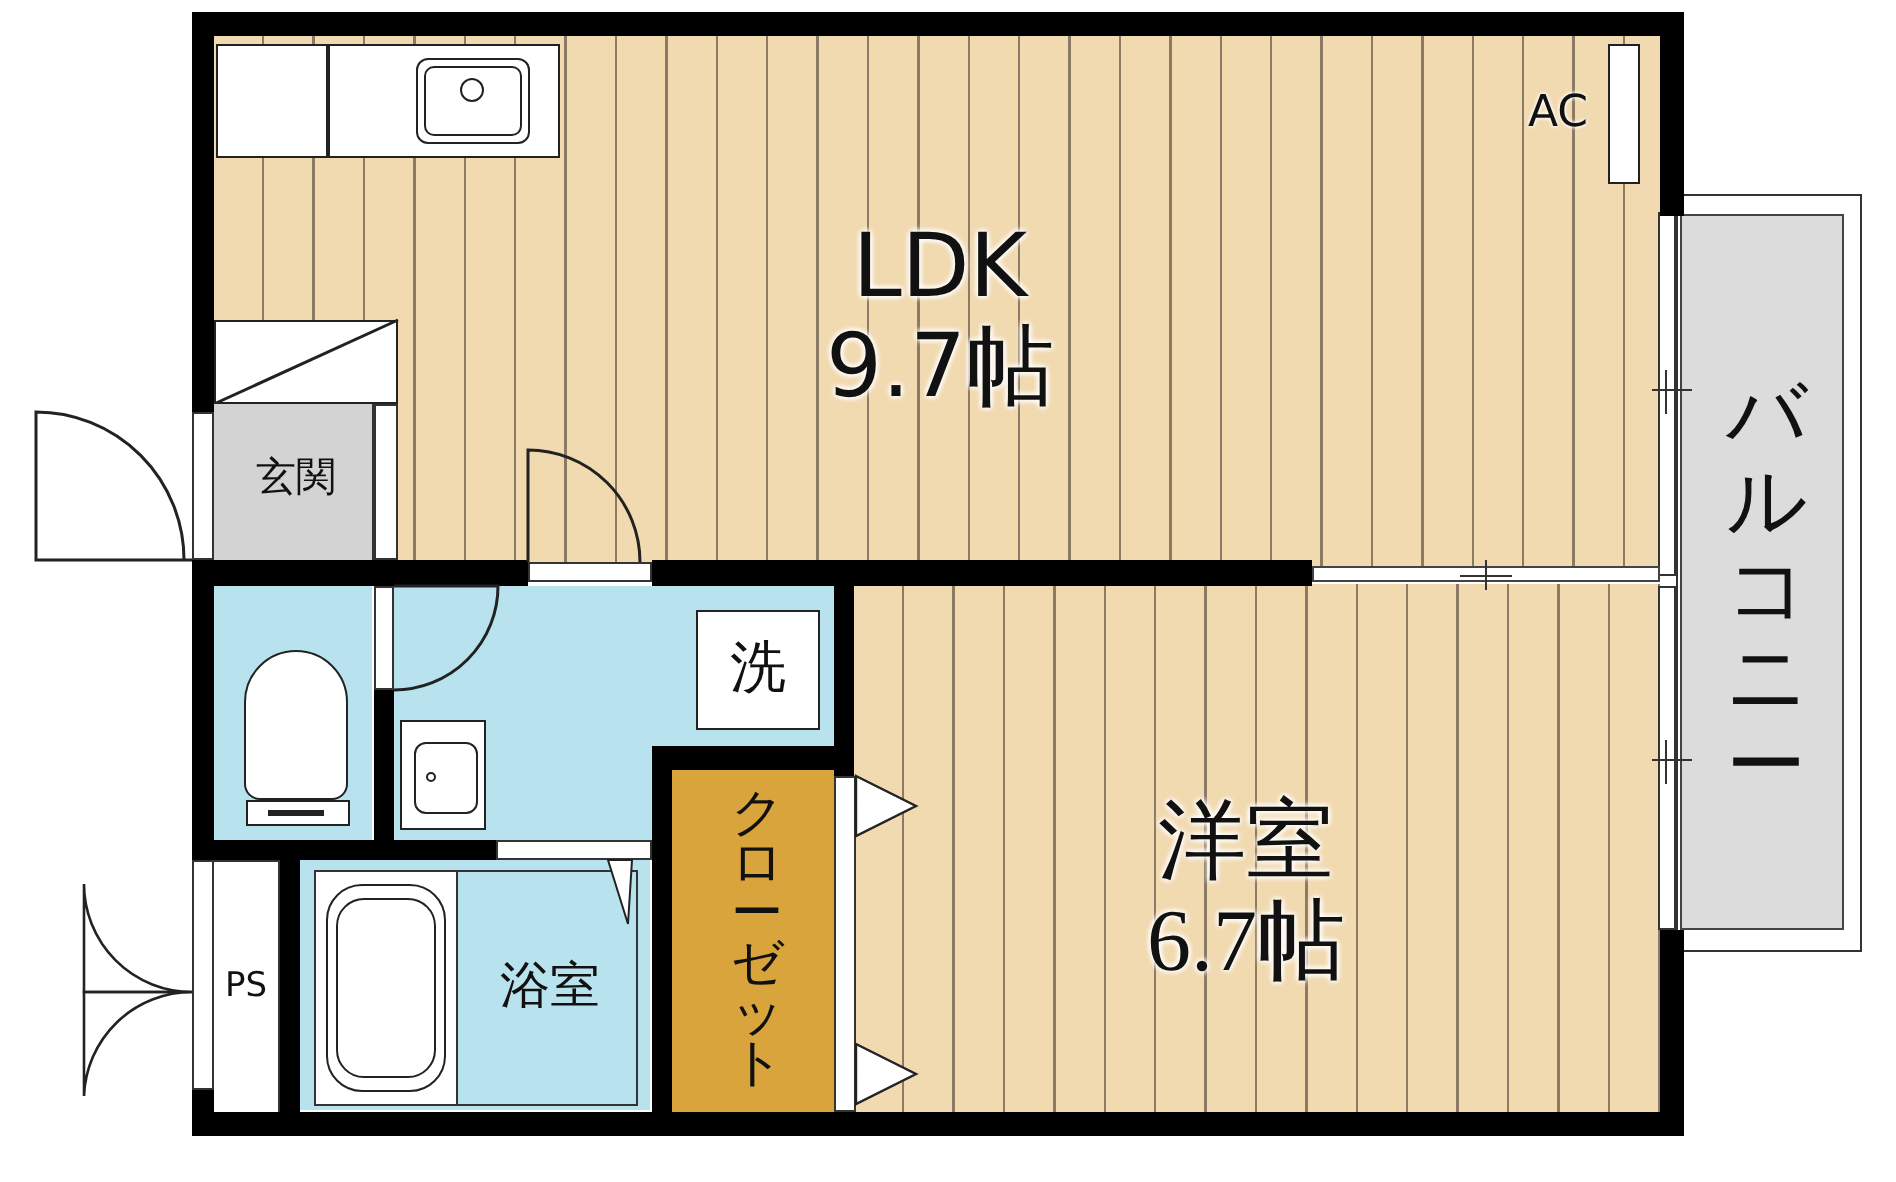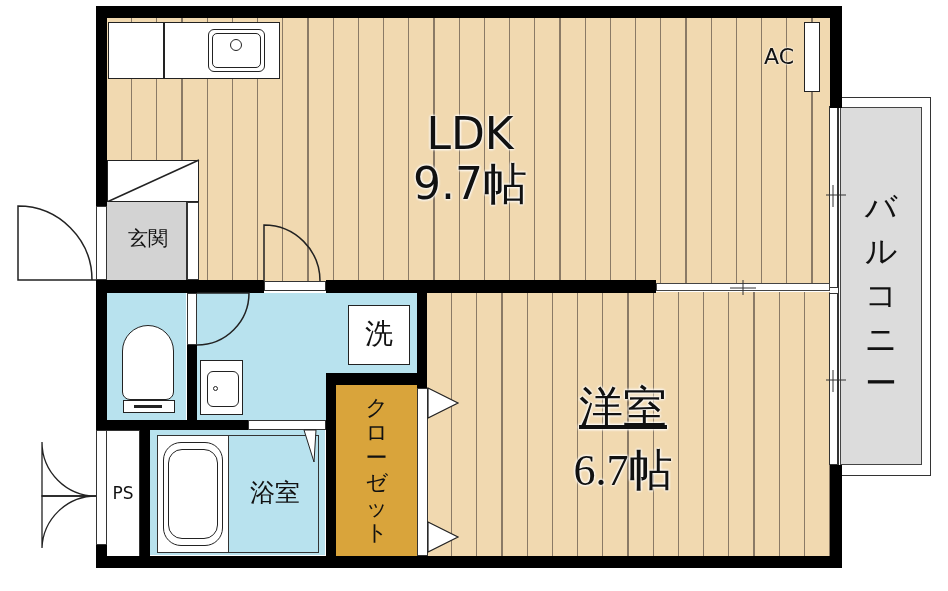--- a/index.html
+++ b/index.html
@@ -60,33 +60,33 @@
 <div class="abs" style="left:157px;top:435px;width:162px;height:118px;border:1.5px solid #333;"></div>
 <div class="abs white" style="left:158px;top:436px;width:71px;height:116px;border-right:1.5px solid #333;"></div>
 <div class="abs" style="left:163px;top:442px;width:60px;height:104px;border:1.5px solid #222;border-radius:18px;"></div>
 <div class="abs" style="left:168px;top:449px;width:50px;height:90px;border:1.5px solid #222;border-radius:14px;"></div>
 <div class="label" style="left:236px;top:480px;width:78px;font-size:25px;">浴室</div>
 
 <div class="abs white" style="left:106px;top:430px;width:34px;height:127px;border:1.5px solid #333;"></div>
 <div class="label" style="left:106px;top:485px;width:34px;font-size:17px;">PS</div>
 
 <div class="abs" style="left:336px;top:385px;width:81px;height:172px;background:#d9a43b;"></div>
-<div class="label" style="left:336px;top:395px;width:81px;font-size:22px;line-height:25px;white-space:normal;"><span style="display:inline-block;width:22px;word-break:break-all;">クローゼット</span></div>
+<div class="label" style="left:336px;top:395px;width:81px;font-size:26px;line-height:25px;white-space:normal;"><span style="display:inline-block;width:22px;word-break:break-all;">クローゼット</span></div>
 <div class="abs white" style="left:417px;top:388px;width:11px;height:168px;border:1px solid #333;"></div>
 <svg style="left:428px;top:388px;" width="32" height="32">
     <polygon points="0,0 30,15 0,30" fill="#fff" stroke="#222" stroke-width="1.2"></polygon>
   </svg>
 <svg style="left:428px;top:522px;" width="32" height="32">
     <polygon points="0,0 30,15 0,30" fill="#fff" stroke="#222" stroke-width="1.2"></polygon>
   </svg>
 
 <div class="abs white" style="left:838px;top:97px;width:93px;height:110px;border:1.5px solid #333;height:111px;"></div>
 <div class="abs white" style="left:838px;top:97px;width:93px;height:379px;border:1.5px solid #333;"></div>
 <div class="abs" style="left:840px;top:107px;width:82px;height:358px;background:#dcdcdc;border:1.5px solid #444;"></div>
-<div class="label" style="left:840px;top:185px;width:82px;font-size:32px;line-height:44px;white-space:normal;"><span style="display:inline-block;width:36px;word-break:break-all;">バルコニー</span></div>
+<div class="label" style="left:840px;top:185px;width:82px;font-size:40px;line-height:44px;white-space:normal;"><span style="display:inline-block;width:36px;word-break:break-all;">バルコニー</span></div>
 
 <div class="abs white" style="left:829px;top:106px;width:9px;height:182px;border:1px solid #333;"></div>
 <div class="abs white" style="left:829px;top:293px;width:9px;height:172px;border:1px solid #333;"></div>
 <svg style="left:820px;top:185px;" width="30" height="30">
     <line x1="6" y1="10" x2="26" y2="10" stroke="#333" stroke-width="1"></line>
     <line x1="13" y1="0" x2="13" y2="22" stroke="#333" stroke-width="1"></line>
   </svg>
 <svg style="left:820px;top:370px;" width="30" height="30">
     <line x1="6" y1="10" x2="26" y2="10" stroke="#333" stroke-width="1"></line>
     <line x1="13" y1="0" x2="13" y2="22" stroke="#333" stroke-width="1"></line>
@@ -137,14 +137,14 @@
 <div class="abs white" style="left:96px;top:430px;width:11px;height:115px;border:1px solid #333;"></div>
 <svg style="left:40px;top:442px;" width="60" height="56">
     <path d="M56,54 L2,54 L2,0 A54,54 0 0 0 56,54" fill="none" stroke="#222" stroke-width="1.3"></path>
   </svg>
 <svg style="left:40px;top:494px;" width="60" height="56">
     <path d="M56,2 L2,2 L2,54 A54,54 0 0 1 56,2" fill="none" stroke="#222" stroke-width="1.3"></path>
   </svg>
 
 <div class="label big" style="left:390px;top:112px;width:160px;">LDK</div>
 <div class="label big" style="left:390px;top:162px;width:160px;">9.7帖</div>
-<div class="label big" style="left:548px;top:385px;width:150px;text-decoration:underline;">洋室</div>
+<div class="label big" style="left:548px;top:399px;width:150px;">洋室</div>
 <div class="label big" style="left:548px;top:449px;width:150px;font-family:Liberation Serif, serif;">6.7帖</div>
 
 </body></html>

